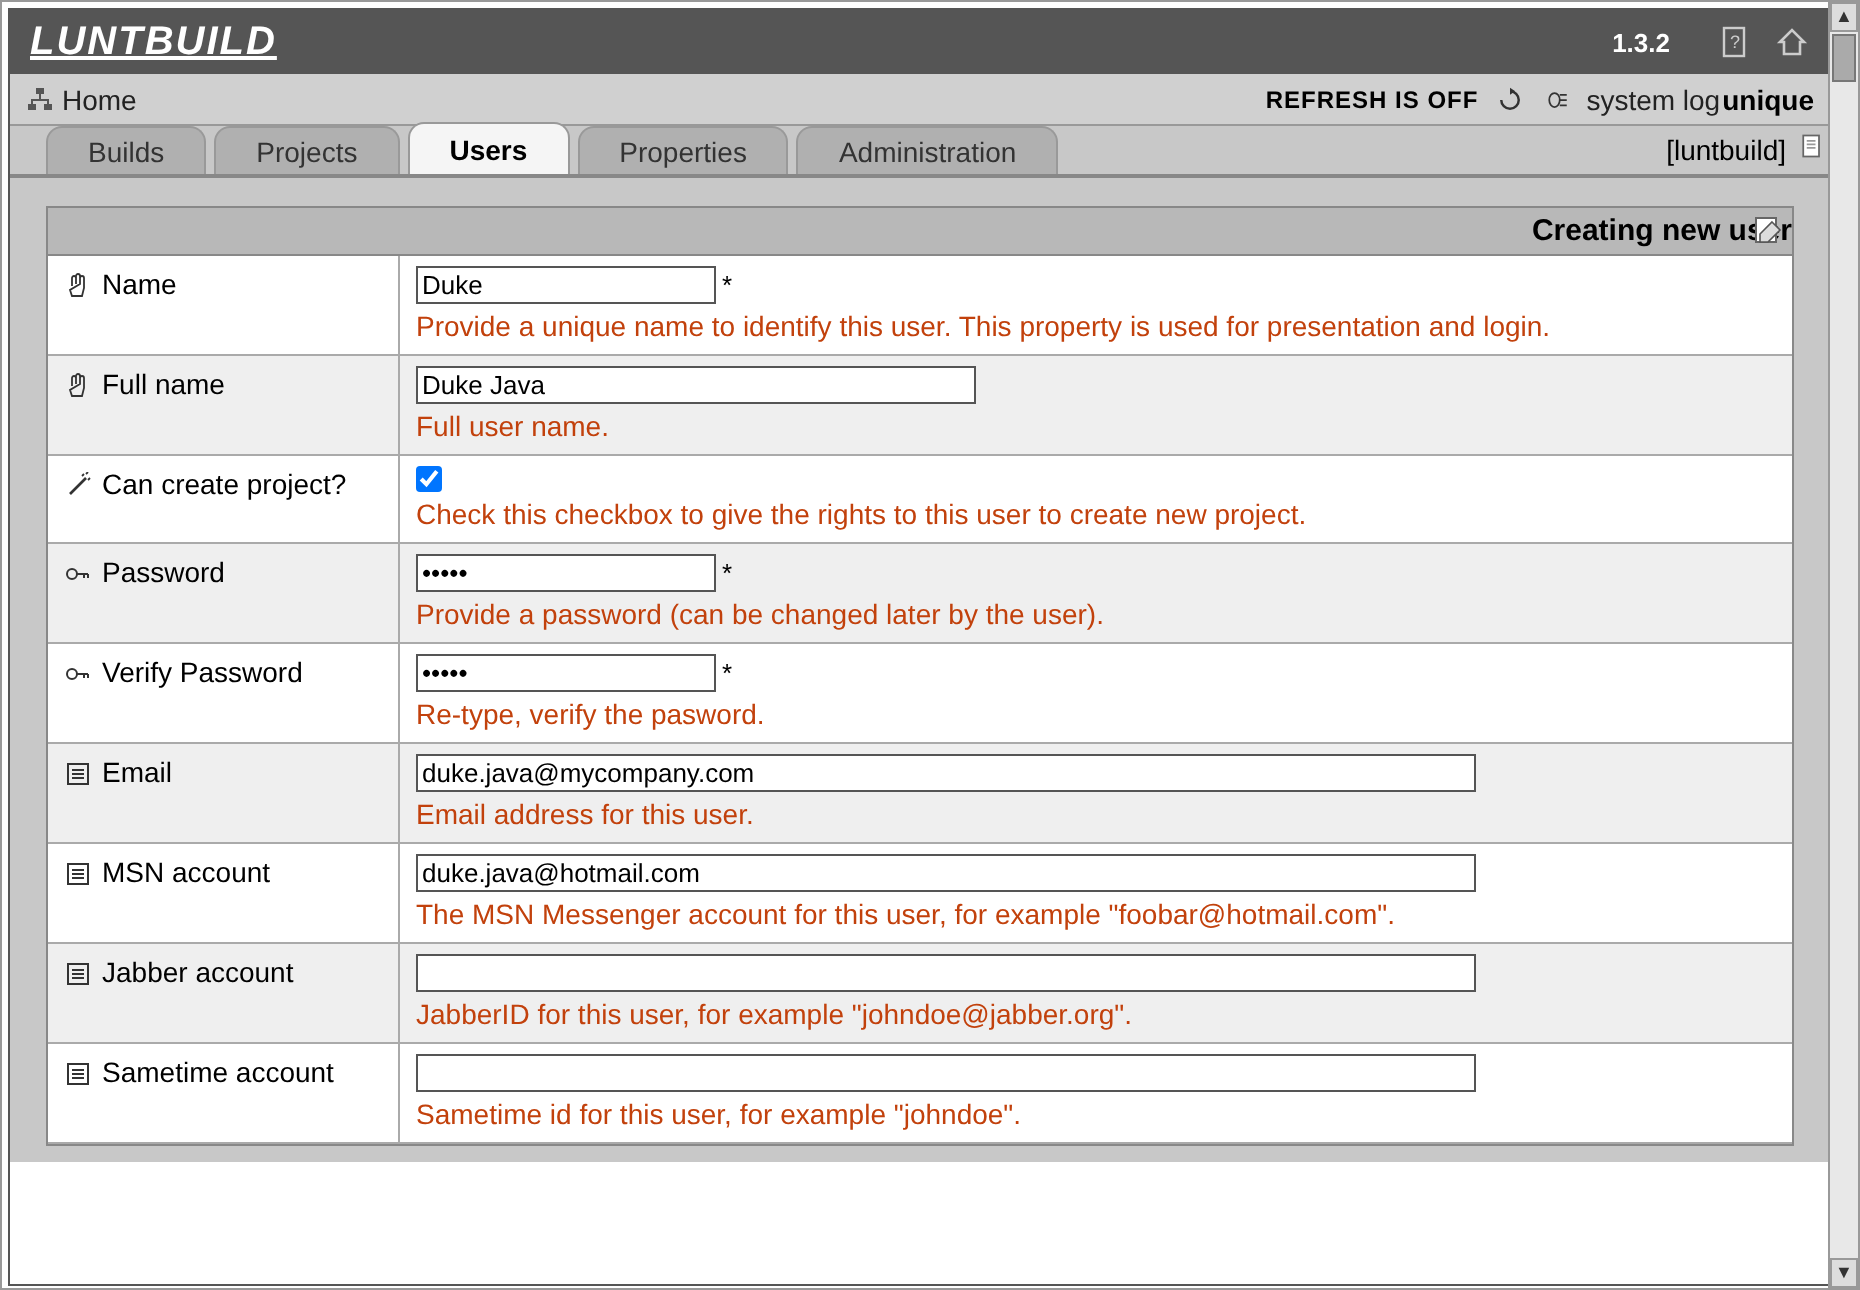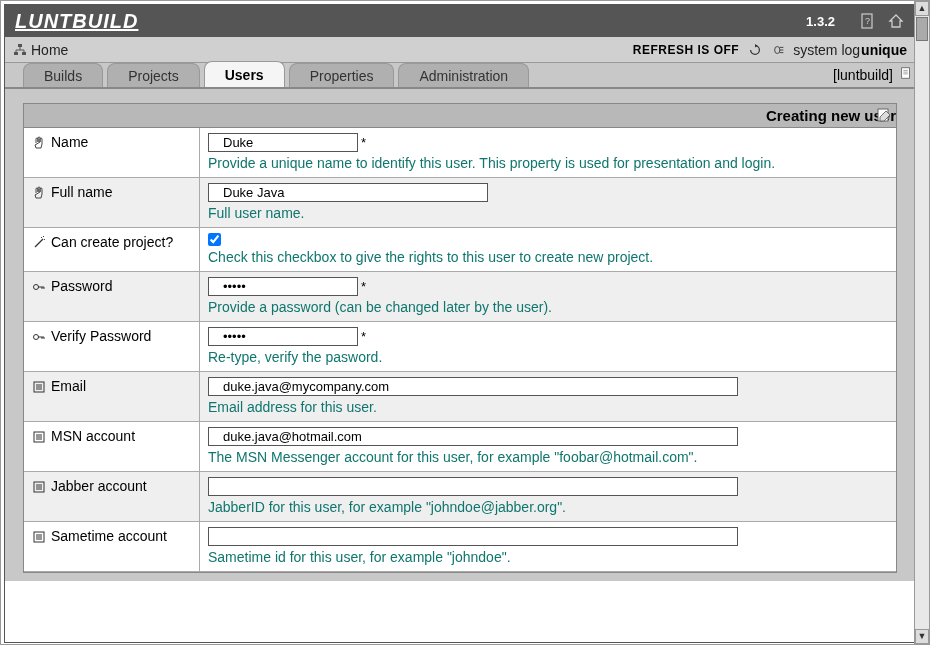--- a/index.html
+++ b/index.html
@@ -34,26 +34,26 @@
 .form-panel { background:#fff; border: 1px solid #888; }
 .panel-header { background: #b8b8b8; text-align: center; font-weight: bold; font-size: 15px; height: 24px; position: relative; display: flex; align-items:center; justify-content:flex-end; border-bottom: 1px solid #888; }
 .panel-header .edit-icon { position:absolute; right:4px; top:3px; width:16px; height:16px; }
 
 .row { display:flex; border-bottom: 1px solid #aaa; }
 .row.alt { background: #efefef; }
 .cell-label { width: 176px; padding: 6px 6px 6px 8px; border-right: 1px solid #aaa; display:flex; align-items:flex-start; gap:5px; font-size: 14px; }
 .cell-label .ficon { width:14px; height:14px; flex: none; margin-top: 2px; }
 .cell-body { flex:1; padding: 5px 8px 6px; }
 .input-line { display:flex; align-items:center; gap:3px; }
-.txt-in { font-family: Arial; font-size: 13px; padding: 1px 14px; border: 1px solid #555; background:#fff; height:19px; }
+.txt-in { font-family: Arial; font-size: 13px; padding: 1px 2px; border: 1px solid #555; background:#fff; height:19px; }
 .short { width: 150px; }
 .med { width: 280px; }
 .long { width: 530px; }
 .req { }
-.desc { font-size:14px; color:#0f766e; margin-top:3px; }
+.desc { font-size:14px; color:#c2410c; margin-top:3px; }
 .chk { width:13px; height:13px; }
 
 
 .scroll-area::-webkit-scrollbar { width: 16px; }
 .scroll-area::-webkit-scrollbar-track { background:#e0e0e0; }
 .scroll-area::-webkit-scrollbar-thumb { background:#aaa; border:1px solid #777; }
 .scroll-area::-webkit-scrollbar-button { background:#ccc; border:1px solid #888; height:16px; }
 </style>
 </head>
 <body>

